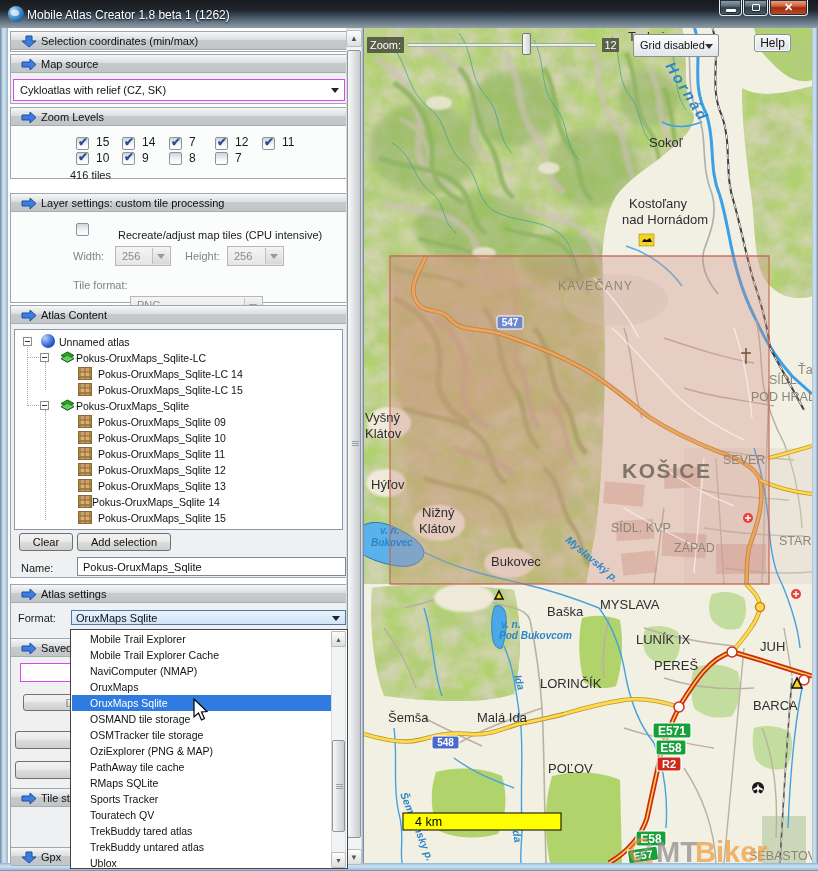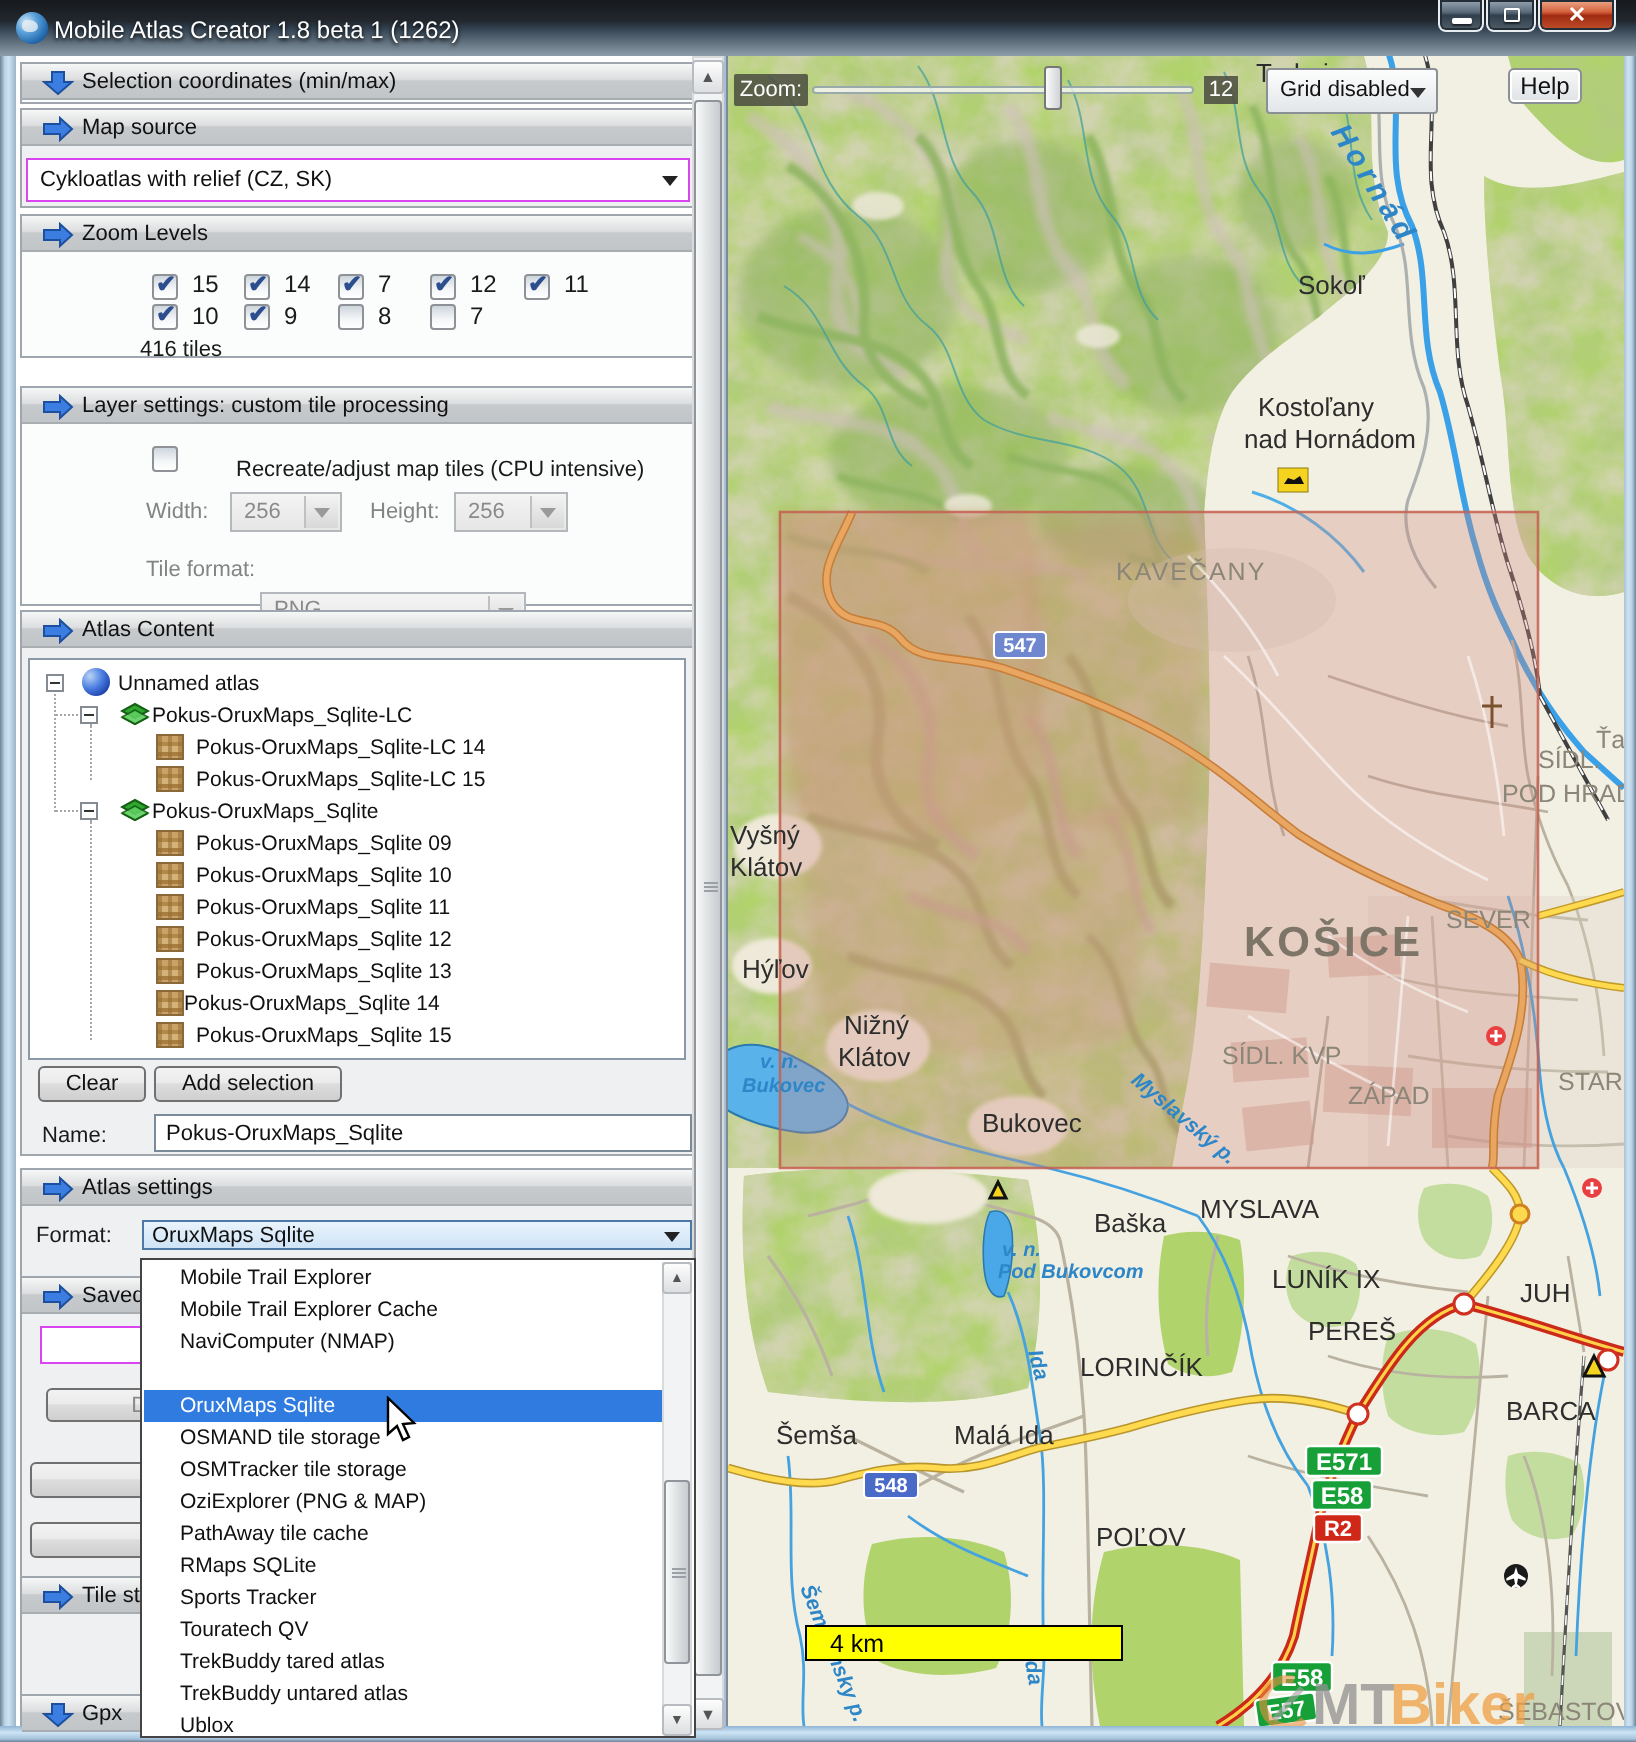--- a/index.html
+++ b/index.html
@@ -590,20 +590,21 @@
 <div style="position:absolute;left:238px;top:10px;width:17px;height:14px;background:rgba(77,80,66,0.88);color:#fff;font-size:11px;text-align:center;line-height:14px;">12</div>
 <div style="position:absolute;left:269px;top:6px;width:86px;height:23px;background:linear-gradient(180deg,#fdfdfd,#e2e6e9);border:1px solid #8b9097;border-radius:2px;font-size:11px;color:#111;line-height:21px;padding-left:6px;">Grid disabled
   <span style="position:absolute;right:5px;top:9px;width:0;height:0;border-left:4px solid transparent;border-right:4px solid transparent;border-top:5px solid #333;"></span></div>
 <div style="position:absolute;left:390px;top:6px;width:37px;height:18px;background:linear-gradient(180deg,#f7f7f7,#dfe3e6);border:1px solid #8b9097;border-radius:3px;font-size:12px;color:#111;text-align:center;line-height:17px;box-shadow:0 0 0 1px #fff inset;">Help</div>
 </div>
 
 <div class="abs" id="ddlist">
   <div class="ditem" style="top:1px;">Mobile Trail Explorer</div>
   <div class="ditem" style="top:17px;">Mobile Trail Explorer Cache</div>
   <div class="ditem" style="top:33px;">NaviComputer (NMAP)</div>
+  <div class="ditem" style="top:49px;">OruxMaps</div>
   <div class="ditem dsel" style="top:65px;">OruxMaps Sqlite</div>
   <div class="ditem" style="top:81px;">OSMAND tile storage</div>
   <div class="ditem" style="top:97px;">OSMTracker tile storage</div>
   <div class="ditem" style="top:113px;">OziExplorer (PNG &amp; MAP)</div>
   <div class="ditem" style="top:129px;">PathAway tile cache</div>
   <div class="ditem" style="top:145px;">RMaps SQLite</div>
   <div class="ditem" style="top:161px;">Sports Tracker</div>
   <div class="ditem" style="top:177px;">Touratech QV</div>
   <div class="ditem" style="top:193px;">TrekBuddy tared atlas</div>
   <div class="ditem" style="top:209px;">TrekBuddy untared atlas</div>

